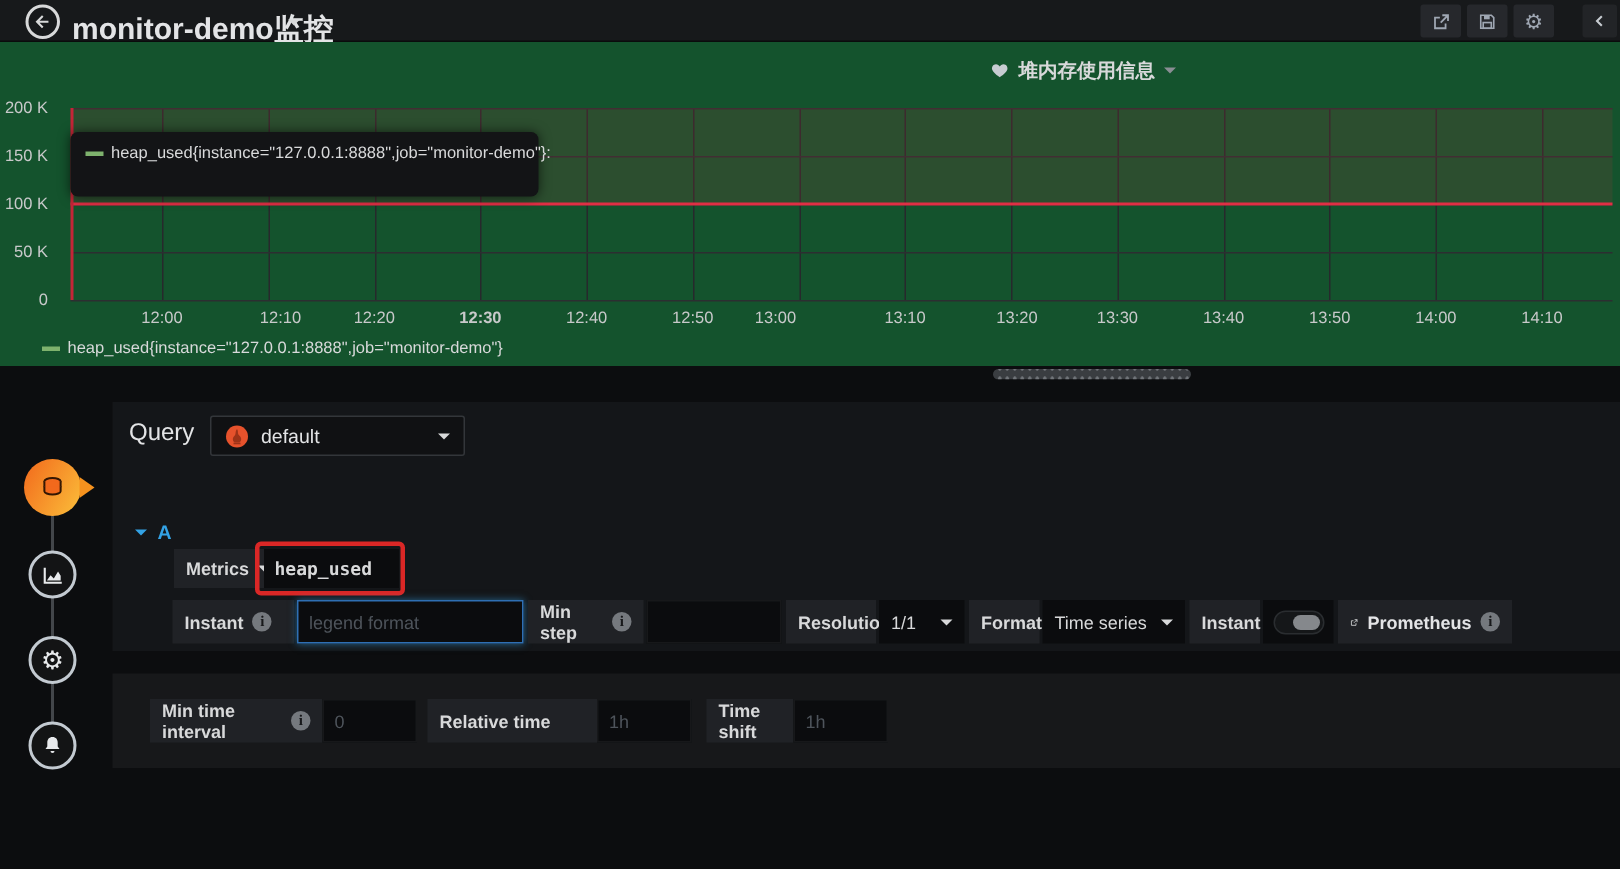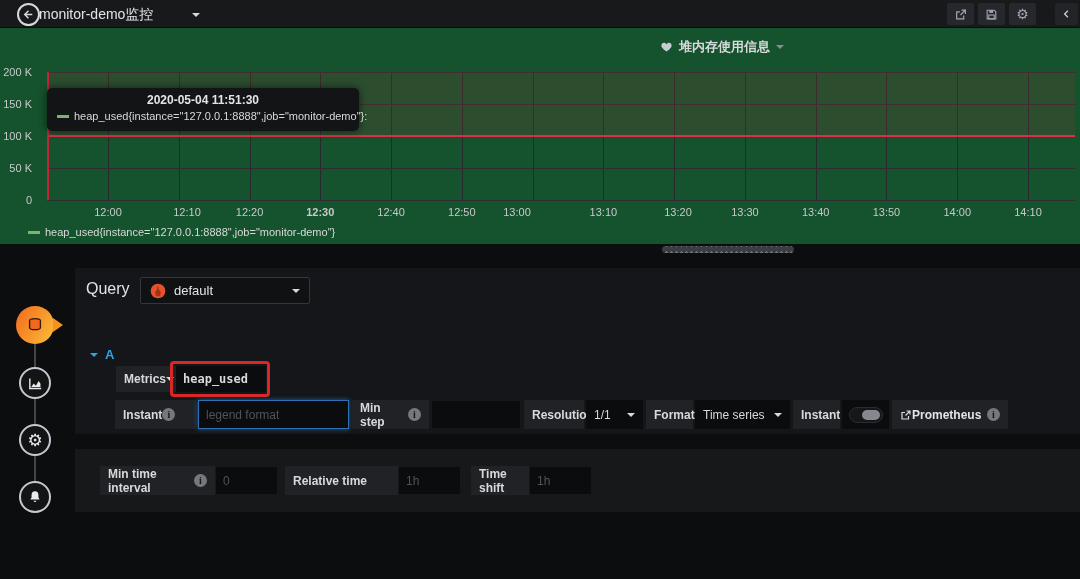--- a/index.html
+++ b/index.html
@@ -3,21 +3,21 @@
 <meta charset="utf-8">
 <style>
   * { margin:0; padding:0; box-sizing:border-box; }
   html,body { background:#0c0d0f; }
   body { font-family:"Liberation Sans", sans-serif; color:#d8d9da; }
   #app { position:relative; width:1080px; height:579px; background:#0c0d0f; overflow:hidden; }
 
   
   .navbar { position:absolute; left:0; top:0; width:1080px; height:28px; background:#17191b; border-bottom:1px solid #0a0b0c; }
   .back-btn { position:absolute; left:17px; top:3px; width:23px; height:23px; border:2px solid #d8d9da; border-radius:50%; display:flex; align-items:center; justify-content:center; cursor:pointer; }
-  .nav-title { position:absolute; left:39px; top:6px; font-size:14px; font-weight:normal; color:#e3e4e6; }
+  .nav-title { position:absolute; left:48px; top:6px; font-size:20px; font-weight:bold; color:#e3e4e6; }
   .nav-caret { position:absolute; top:13px; }
   .nav-btn { position:absolute; top:3px; width:27px; height:22px; background:#26282c; border-radius:2px; display:flex; align-items:center; justify-content:center; cursor:pointer; }
   .nav-btn svg { display:block; }
   .collapse-btn { position:absolute; left:1055px; top:3px; width:23px; height:22px; background:#222427; border-radius:2px; display:flex; align-items:center; justify-content:center; cursor:pointer; }
 
   
   .chart-panel { position:absolute; left:0; top:28px; width:1080px; height:216px; background:#14532d; }
   .panel-title { position:absolute; left:660px; top:10px; display:flex; align-items:center; gap:6px; font-size:13px; font-weight:bold; color:#d8d9da; cursor:pointer; }
   .plot { position:absolute; left:47px; top:44px; width:1028px; height:128px; }
   .hgrid { position:absolute; left:0; width:100%; height:1px; background:#2c2e31; }
@@ -47,21 +47,21 @@
   
   .query-panel { position:absolute; left:75px; top:268px; width:1005px; height:166px; background:#141619; }
   .query-label { position:absolute; left:11px; top:12px; font-size:16px; color:#e3e4e6; }
   .ds-select { position:absolute; left:65px; top:9px; width:170px; height:27px; background:#101113; border:1px solid #33363a; border-radius:2px; display:flex; align-items:center; gap:8px; padding:0 9px; cursor:pointer; }
   .ds-select .caret { margin-left:auto; }
   .ds-name { font-size:13px; color:#e3e4e6; }
   .prom-circle { width:16px; height:16px; flex:0 0 auto; }
   .ref-row { position:absolute; left:15px; top:79px; display:flex; align-items:center; gap:7px; cursor:pointer; }
   .ref-id { font-size:13px; font-weight:bold; color:#33a2e5; }
 
-  .lbl { background:#202226; color:#d8d9da; font-size:12px; font-weight:bold; display:flex; align-items:center; padding:0 8px; }
+  .lbl { background:#202226; color:#d8d9da; font-size:12px; font-weight:bold; display:flex; align-items:center; padding:0 8px; gap:6px; }
   .inp { background:#0b0c0e; border:1px solid #17181a; color:#d8d9da; font-size:12px; padding:0 7px; }
   .inp::placeholder { color:#4e545b; }
   .sel { background:#0b0c0e; color:#d8d9da; font-size:12px; display:flex; align-items:center; padding:0 8px; cursor:pointer; }
   .sel .caret { margin-left:auto; }
   .caret { width:0; height:0; border-left:4px solid transparent; border-right:4px solid transparent; border-top:4px solid #d8d9da; display:inline-block; }
   .caret.blue { border-top-color:#33a2e5; }
   .info-i { width:13px; height:13px; border-radius:50%; background:#75797e; color:#17181a; font-size:10px; font-weight:bold; display:inline-flex; align-items:center; justify-content:center; font-family:"Liberation Serif", serif; flex:0 0 auto; }
 
   .metrics-row { position:absolute; left:41px; top:98px; display:flex; align-items:flex-start; }
   .metrics-btn { height:26px; }
@@ -171,21 +171,20 @@
         <div class="xtick" style="left: 579.39px;">13:10</div>
         <div class="xtick" style="left: 654px;">13:20</div>
         <div class="xtick" style="left: 720.93px;">13:30</div>
         <div class="xtick" style="left: 791.7px;">13:40</div>
         <div class="xtick" style="left: 862.47px;">13:50</div>
         <div class="xtick" style="left: 933.24px;">14:00</div>
         <div class="xtick" style="left: 1004.01px;">14:10</div>
       </div>
 
     <div class="tooltip">
-      <div class="tooltip-time">2020-05-04 11:51:30</div>
       <div class="tooltip-series">
         <span class="series-dash"></span>
         <span>heap_used{instance="127.0.0.1:8888",job="monitor-demo"}:</span>
       </div>
     </div>
 
     <div class="chart-legend">
       <span class="series-dash"></span>
       <span>heap_used{instance="127.0.0.1:8888",job="monitor-demo"}</span>
     </div>

